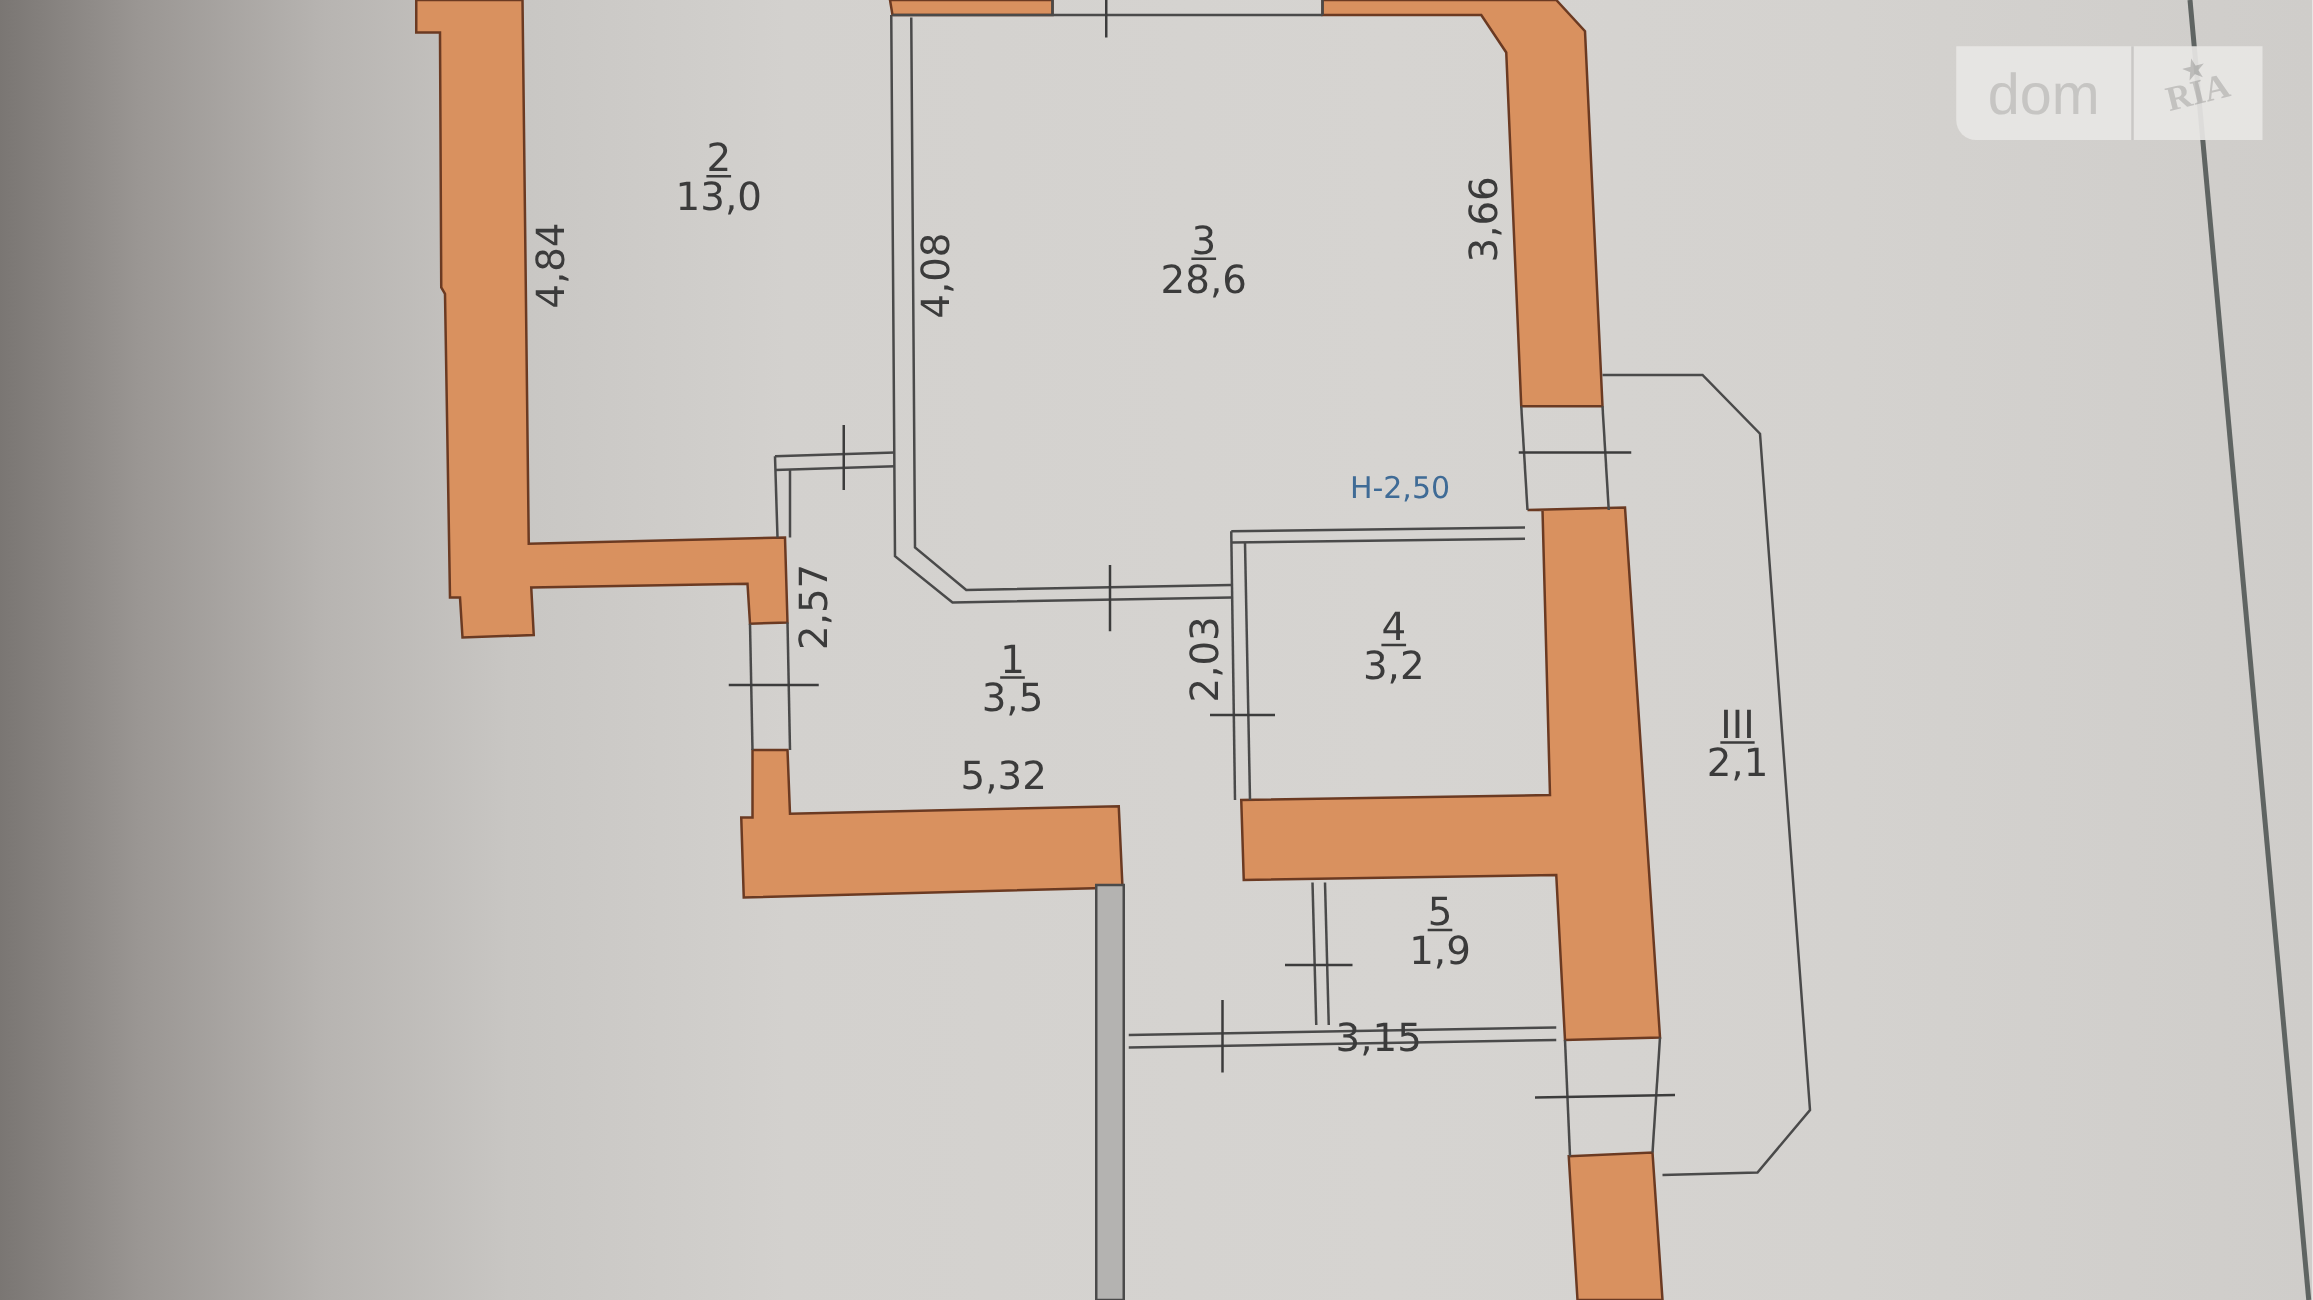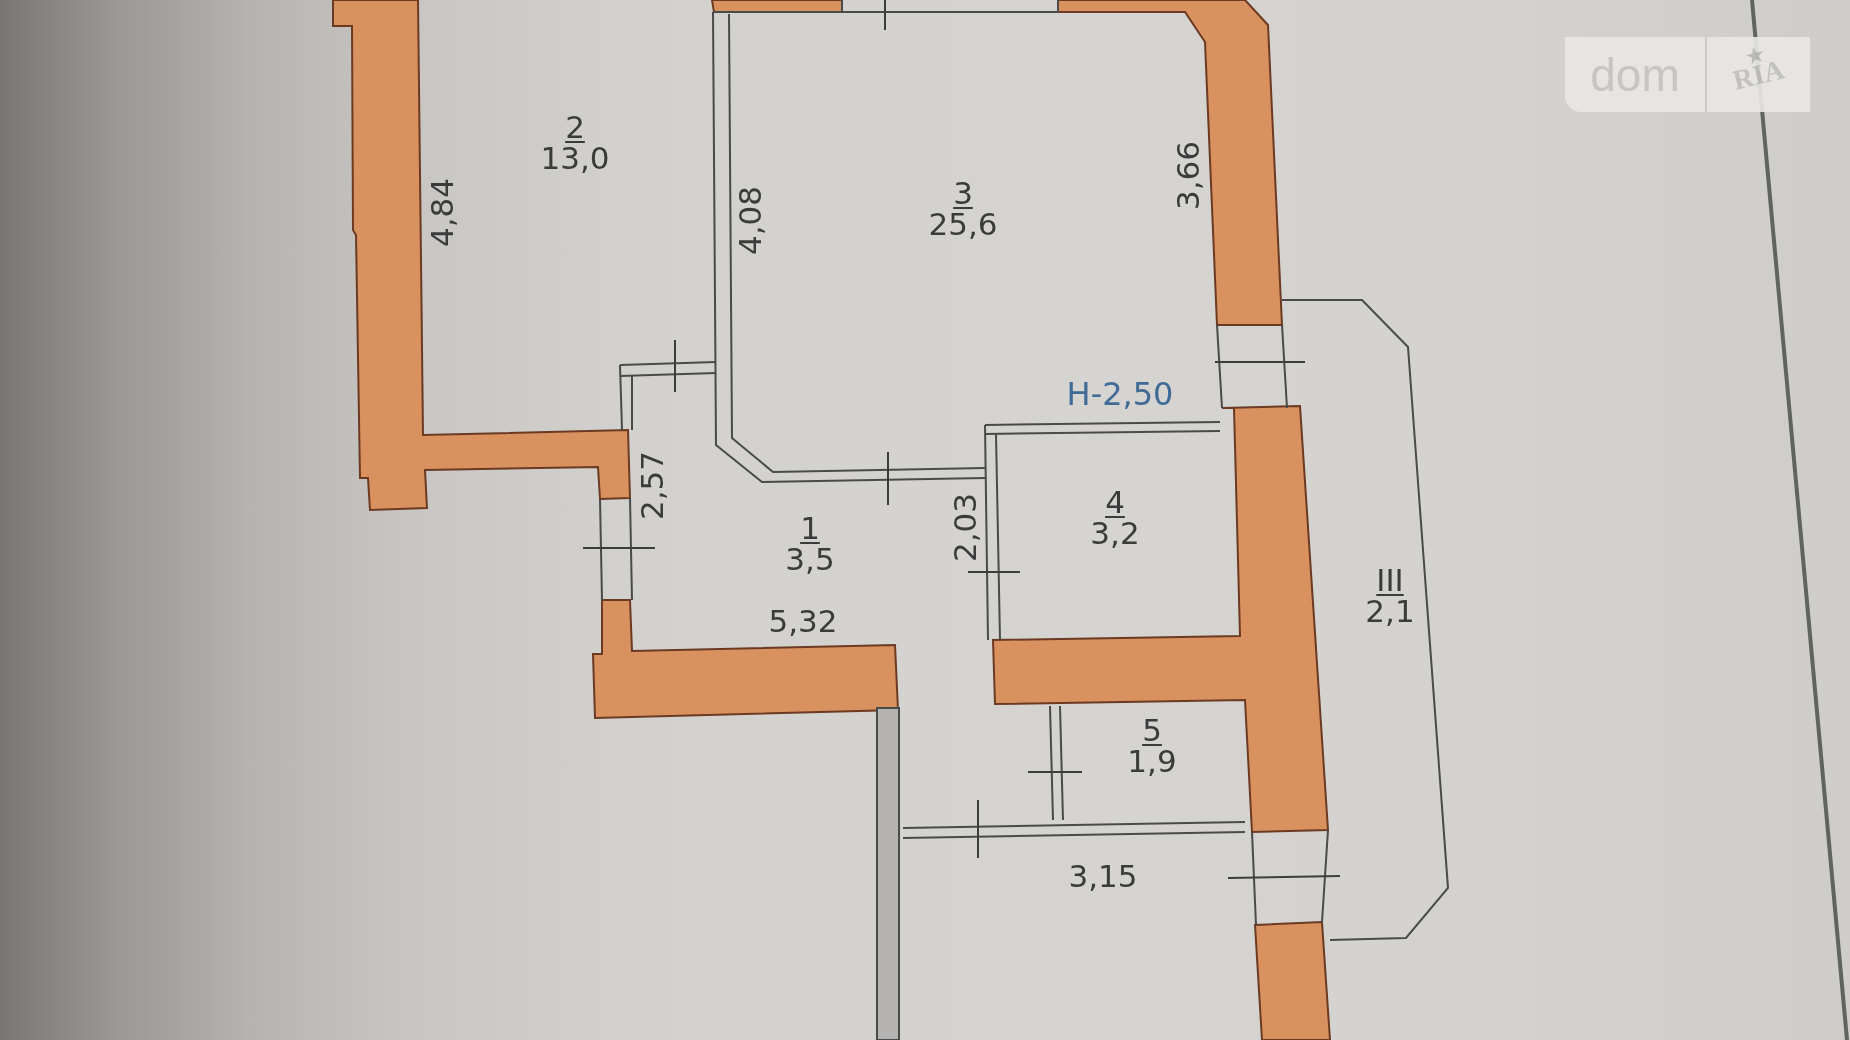--- a/index.html
+++ b/index.html
@@ -8,21 +8,21 @@
     background: linear-gradient(90deg, #7a7673 0%, #9a9693 6%, #b7b4b1 14%, #c8c6c3 22%, #d3d1ce 34%, #d6d4d1 60%, #d4d2cf 80%, #cfcdca 100%);
     font-family: "DejaVu Sans", "Liberation Sans", sans-serif;
   }
   #plan { position: absolute; left: 0; top: 0; }
   .lbl { position: absolute; color: #3b3b3b; text-align: center; line-height: 1; }
   .room-label { font-size: 31px; }
   .room-num { display: block; text-decoration: underline; text-underline-offset: 3px; text-decoration-thickness: 2px; }
   .room-area { display: block; margin-top: 0; }
   .dim { font-size: 31px; }
   .vert { transform: rotate(-90deg); transform-origin: center center; }
-  .height-lbl { color: #3f6b96; font-size: 32px; }
+  .height-lbl { color: #3f6b96; font-size: 24px; }
   #logo {
     position: absolute; left: 1565px; top: 37px; width: 245px; height: 75px;
     background: #e8e7e5; border-radius: 0 0 0 16px; display: flex; align-items: center; opacity: .92;
   }
   #logo .dom { width: 140px; text-align: center; font-size: 46px; color: #c6c5c3; font-family: "Liberation Sans", sans-serif; }
   #logo .sep { width: 2px; height: 75px; background: #c9c8c6; }
   #logo .ria { flex: 1; text-align: center; font-family: "Liberation Serif", serif; font-weight: bold; font-size: 28px; color: #c2c1bf; transform: rotate(-14deg); position: relative; }
   #logo .star { position: absolute; left: 44px; top: -16px; font-size: 20px; color: #bcbbb9; }
 </style>
 </head>
@@ -93,21 +93,21 @@
     <line x1="1228" y1="878" x2="1340" y2="876"></line>
   </g>
 </svg>
 
 <div class="lbl room-label" style="left:540px; top:112px; width:70px;">
   <span class="room-num">2</span>
   <span class="room-area">13,0</span>
 </div>
 <div class="lbl room-label" style="left:928px; top:178px; width:70px;">
   <span class="room-num">3</span>
-  <span class="room-area">25,6</span>
+  <span class="room-area">28,6</span>
 </div>
 <div class="lbl room-label" style="left:780px; top:513px; width:60px;">
   <span class="room-num">1</span>
   <span class="room-area">3,5</span>
 </div>
 <div class="lbl room-label" style="left:1085px; top:487px; width:60px;">
   <span class="room-num">4</span>
   <span class="room-area">3,2</span>
 </div>
 <div class="lbl room-label" style="left:1122px; top:715px; width:60px;">
@@ -118,21 +118,21 @@
   <span class="room-num">III</span>
   <span class="room-area">2,1</span>
 </div>
 
 <div class="lbl dim vert" style="left:402px; top:197px; width:80px;">4,84</div>
 <div class="lbl dim vert" style="left:710px; top:205px; width:80px;">4,08</div>
 <div class="lbl dim vert" style="left:1148px; top:160px; width:80px;">3,66</div>
 <div class="lbl dim vert" style="left:612px; top:470px; width:80px;">2,57</div>
 <div class="lbl dim" style="left:763px; top:606px; width:80px;">5,32</div>
 <div class="lbl dim vert" style="left:925px; top:512px; width:80px;">2,03</div>
-<div class="lbl dim" style="left:1063px; top:861px; width:80px;">3,15</div>
+<div class="lbl dim" style="left:1063px; top:816px; width:80px;">3,15</div>
 <div class="lbl height-lbl" style="left:1060px; top:378px; width:120px;">H-2,50</div>
 
 <div id="logo">
   <span class="dom">dom</span>
   <span class="sep"></span>
   <span class="ria">
     <span class="star">★</span>
     <span>RIA</span>
   </span>
 </div>

